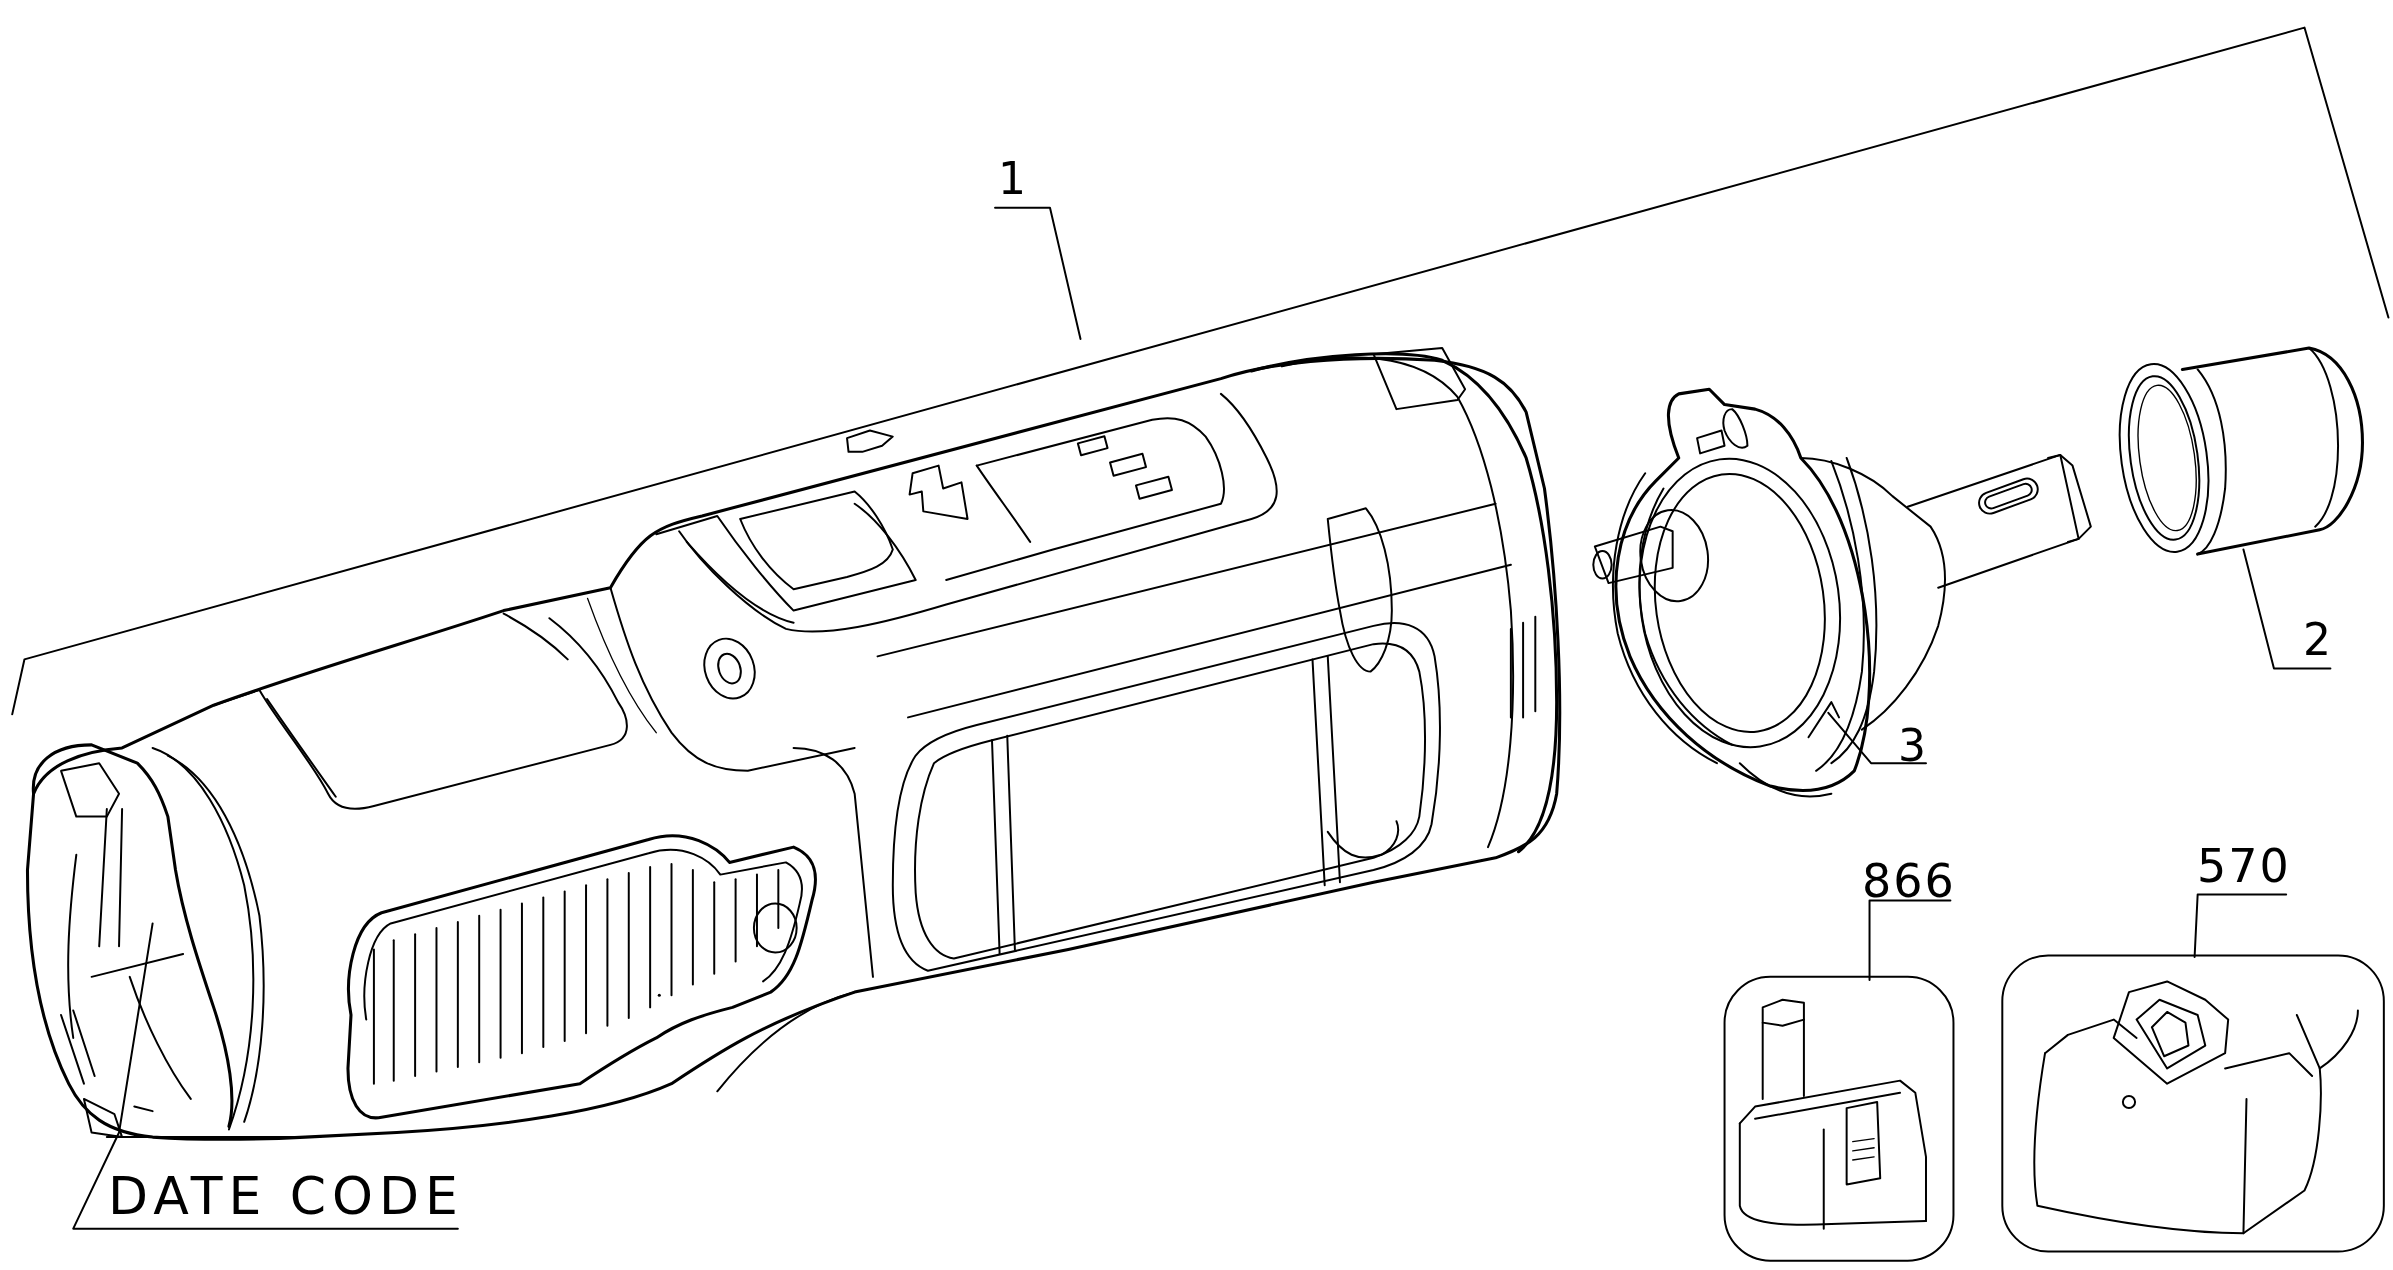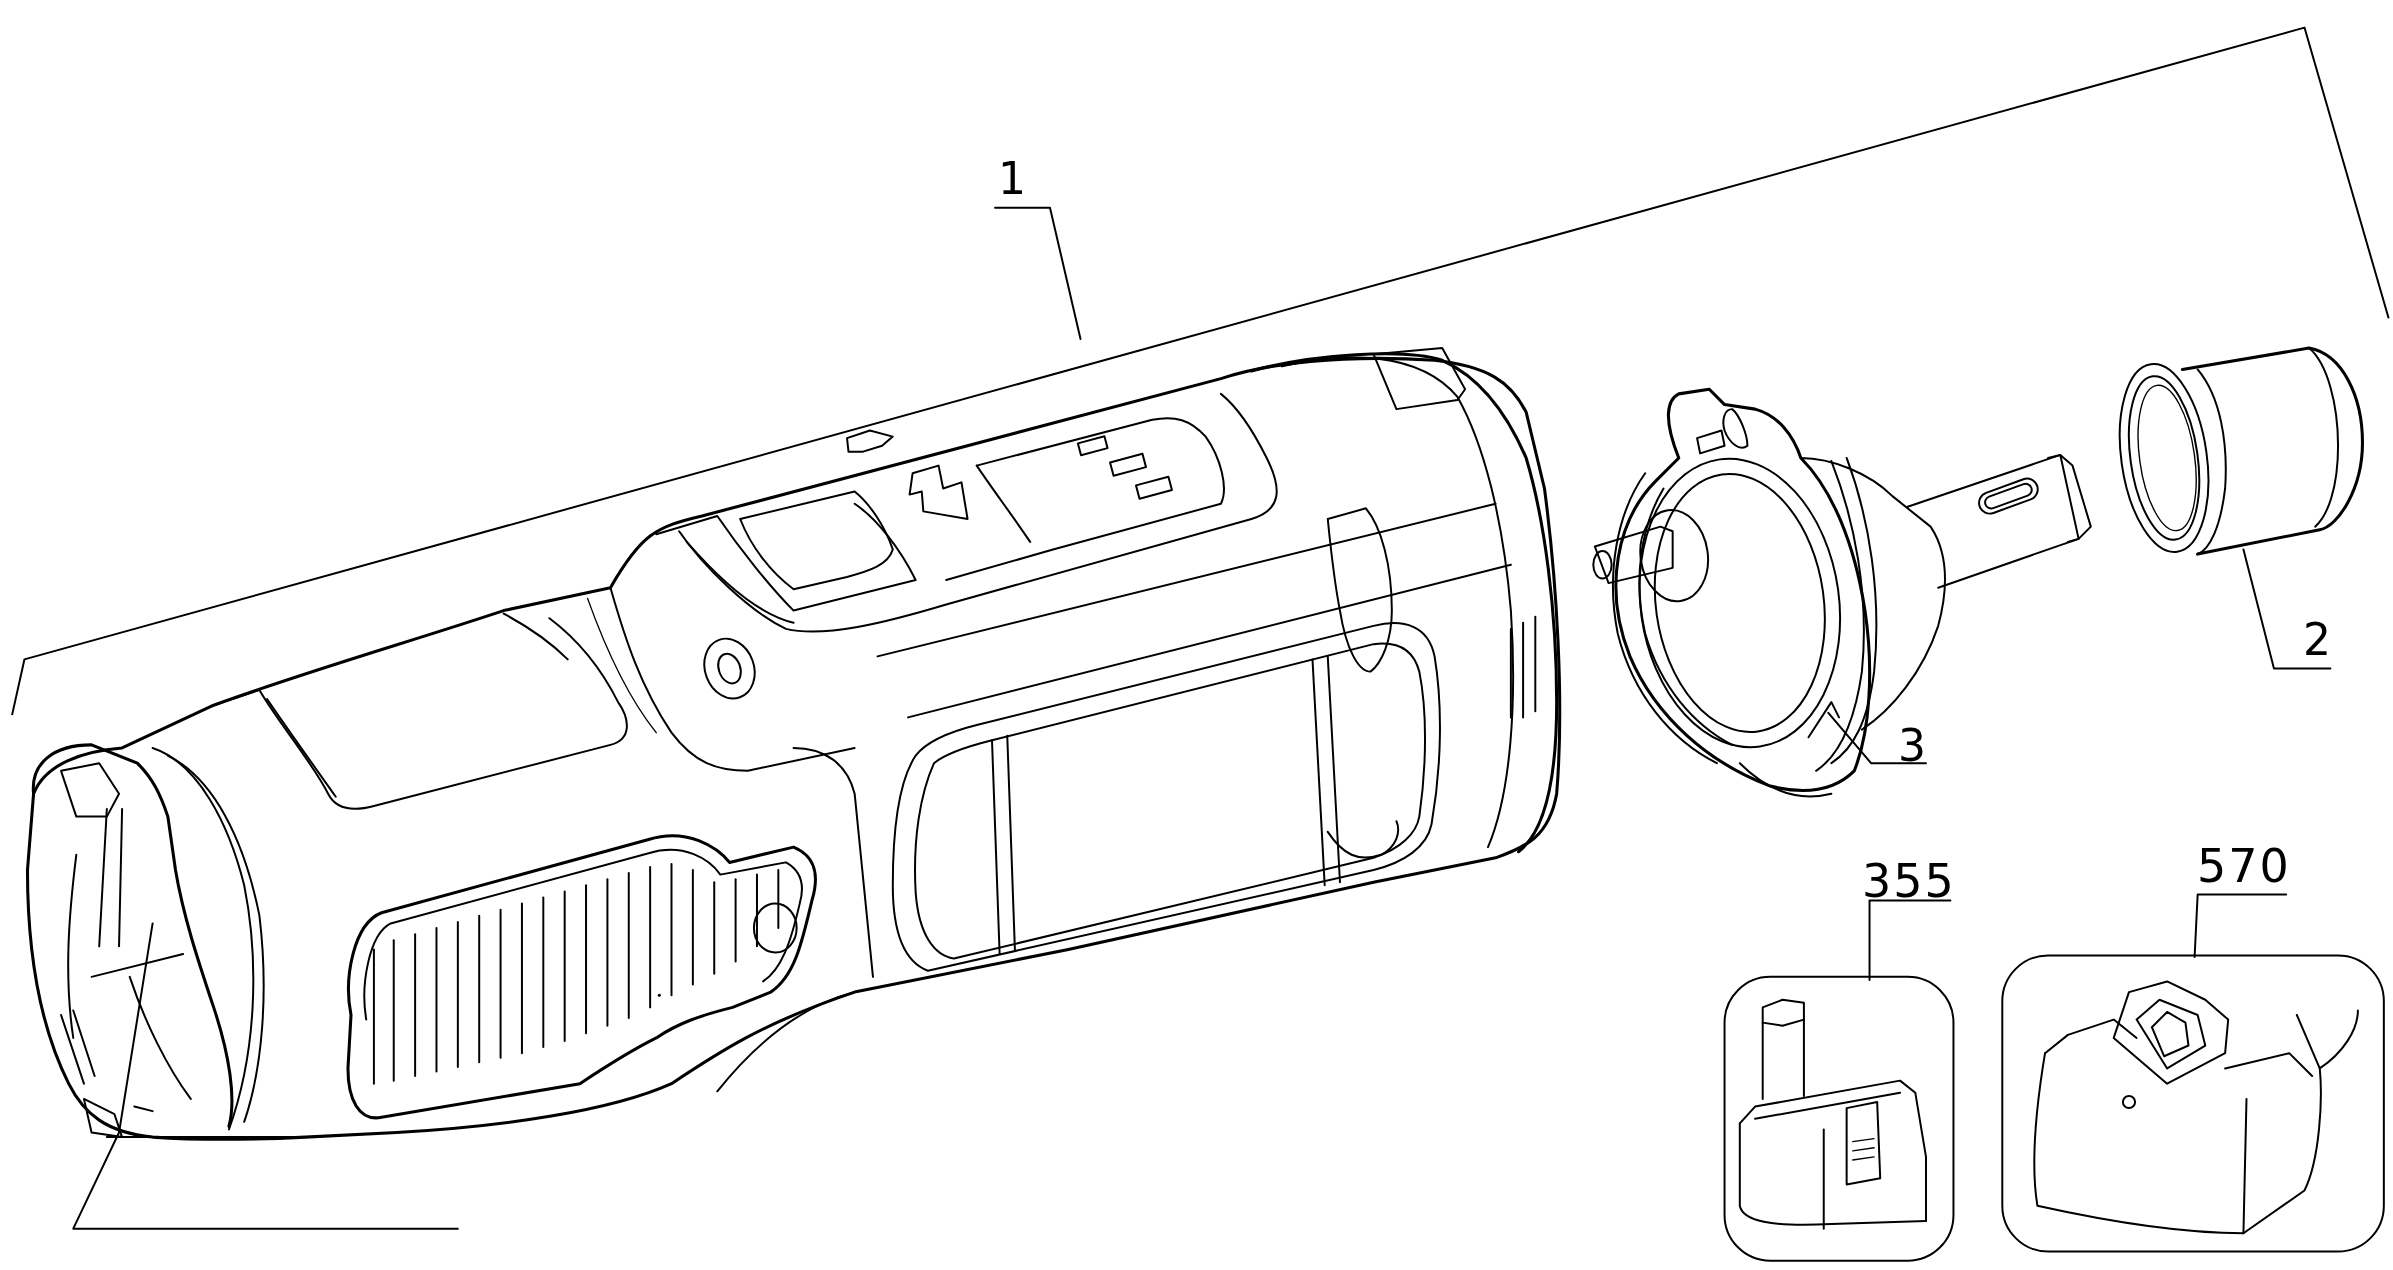--- a/index.html
+++ b/index.html
@@ -188,16 +188,17 @@
     <path class="ln" d="M1470,808 L1472,720"></path>
     <circle class="ln" cx="1395" cy="722" r="4"></circle>
     <path class="ln" d="M1520,700 C1535,690 1545,675 1545,662"></path>
   </g>
 
 </svg>
 
 <div class="callout" style="left:998px; top:157px; font-size:44px;">1</div>
 <div class="callout" style="left:2303px; top:618px; font-size:44px;">2</div>
 <div class="callout" style="left:1898px; top:724px; font-size:44px;">3</div>
-<div class="callout" style="left:1862px; top:858px; font-size:46px;">355</div>
+<div class="callout" style="left:1862px; top:858px; font-size:46px;">866</div>
 <div class="callout" style="left:2197px; top:843px; font-size:46px;">570</div>
+<div class="callout" style="left:108px; top:1170px; font-size:52px; letter-spacing:6px;">DATE CODE</div>
 
 </div>
 
 </body></html>

